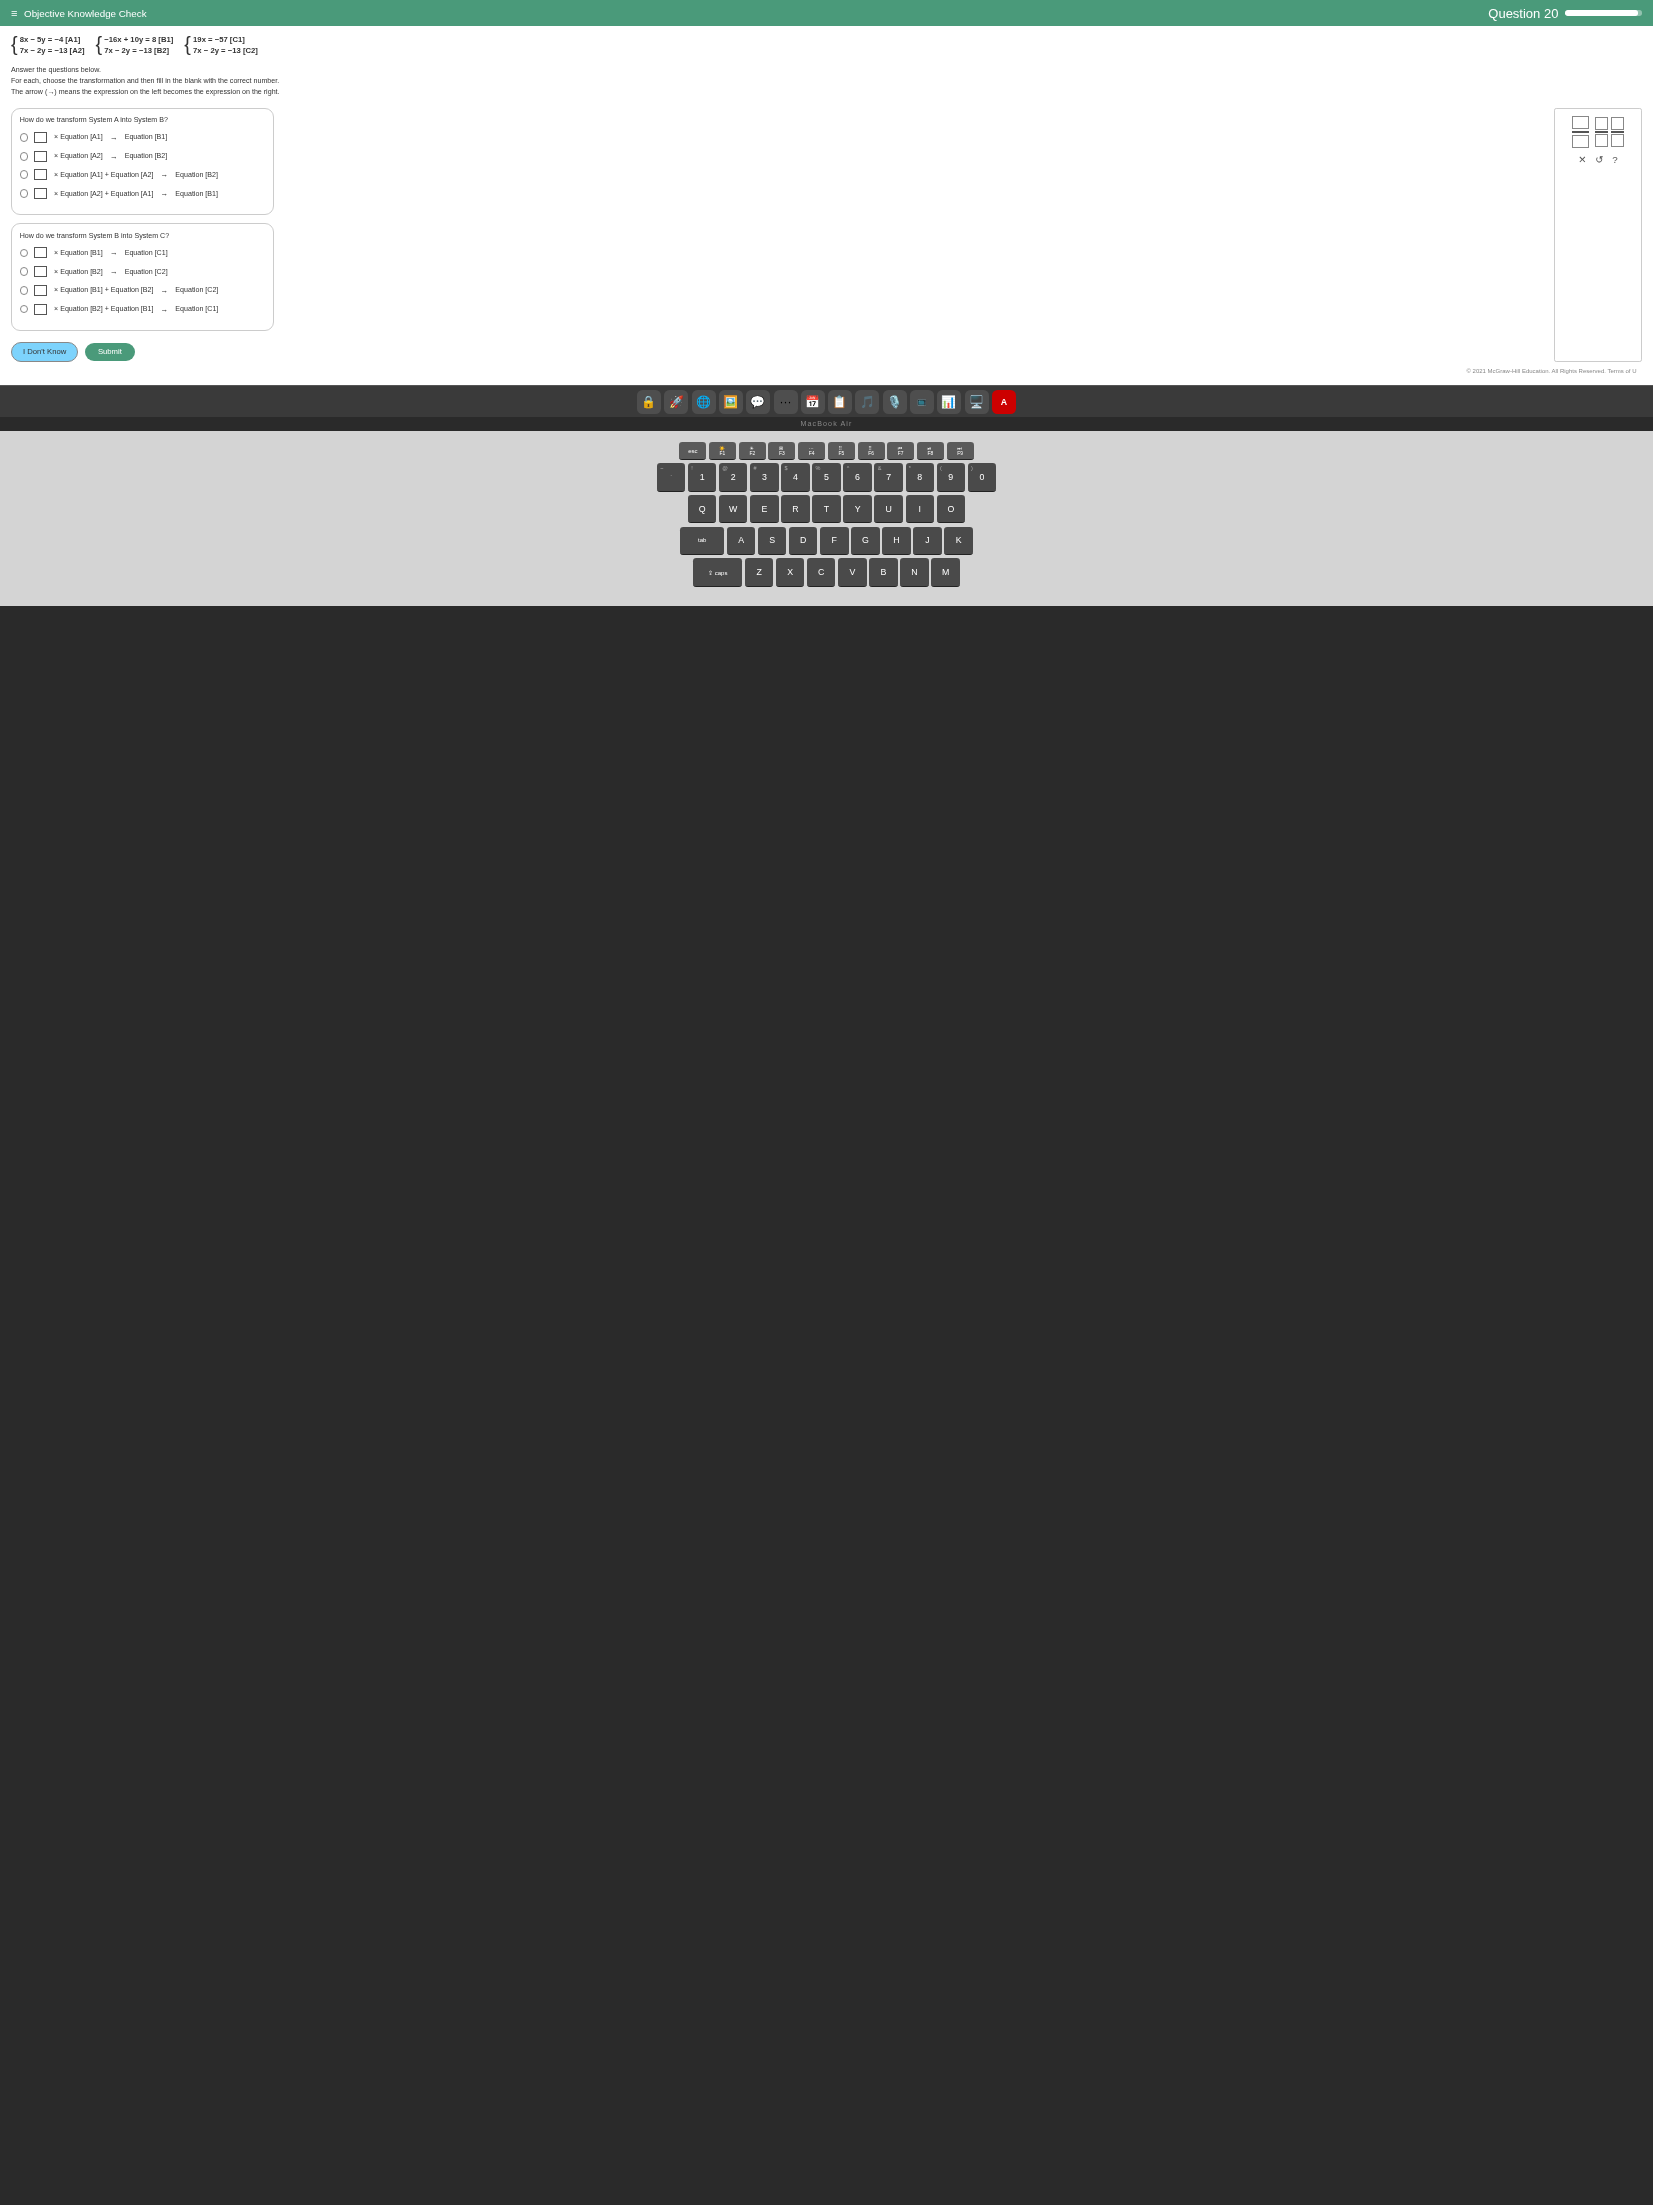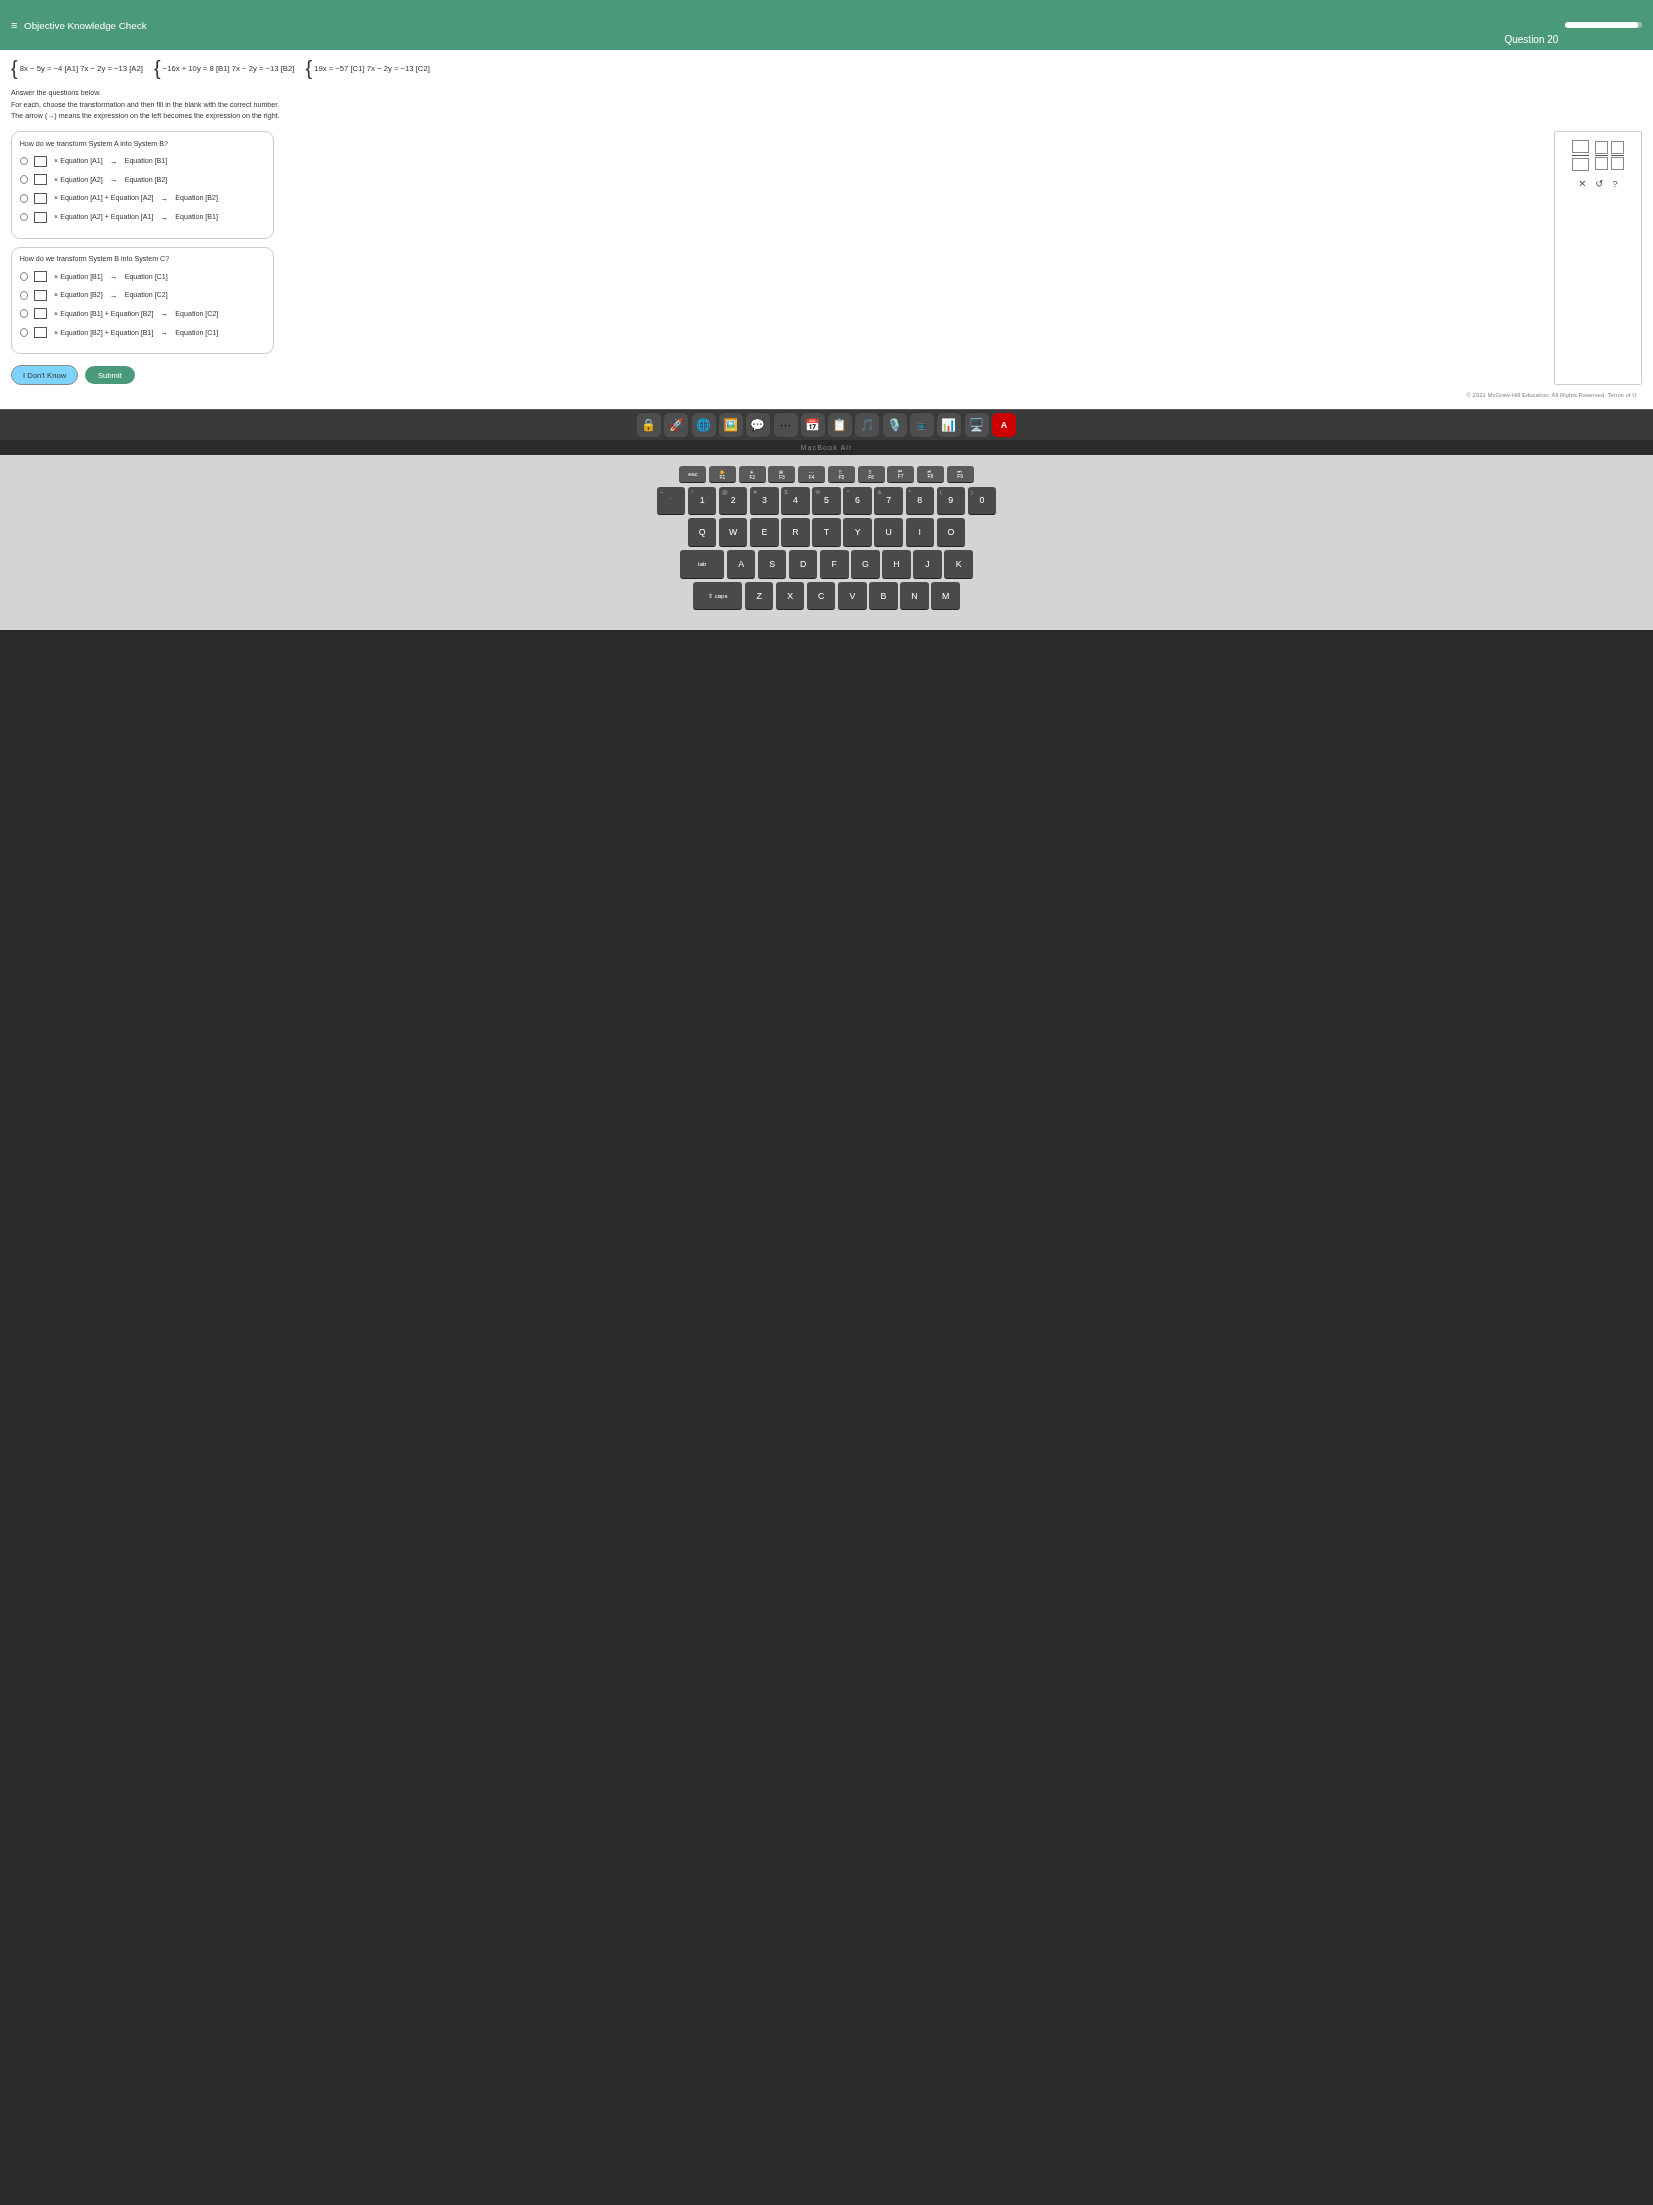--- a/index.html
+++ b/index.html
@@ -49,22 +49,21 @@
       text-align: right;
     }
 
     .header-right {
       display: flex;
       align-items: center;
       gap: 6.6px;
     }
 
     .question-label {
-      font-size: 10px;
-      margin-top: 28px;
+      font-size: 13px;
     }
 
     .progress-bar-container {
       width: 77px;
       height: 5.5px;
       background: rgba(255,255,255,0.4);
       border-radius: 2.7px;
       overflow: hidden;
     }
 
@@ -97,21 +96,23 @@
 
     .brace {
       font-size: 19.7px;
       font-weight: 100;
       color: #333;
       line-height: 1;
     }
 
     .equation-pair {
       display: flex;
+      flex-direction: column;
       gap: 2.2px;
+      font-weight: bold;
     }
 
     .equation-line {
       font-size: 7.7px;
       color: #333;
       white-space: nowrap;
     }
 
     
     .instructions {

